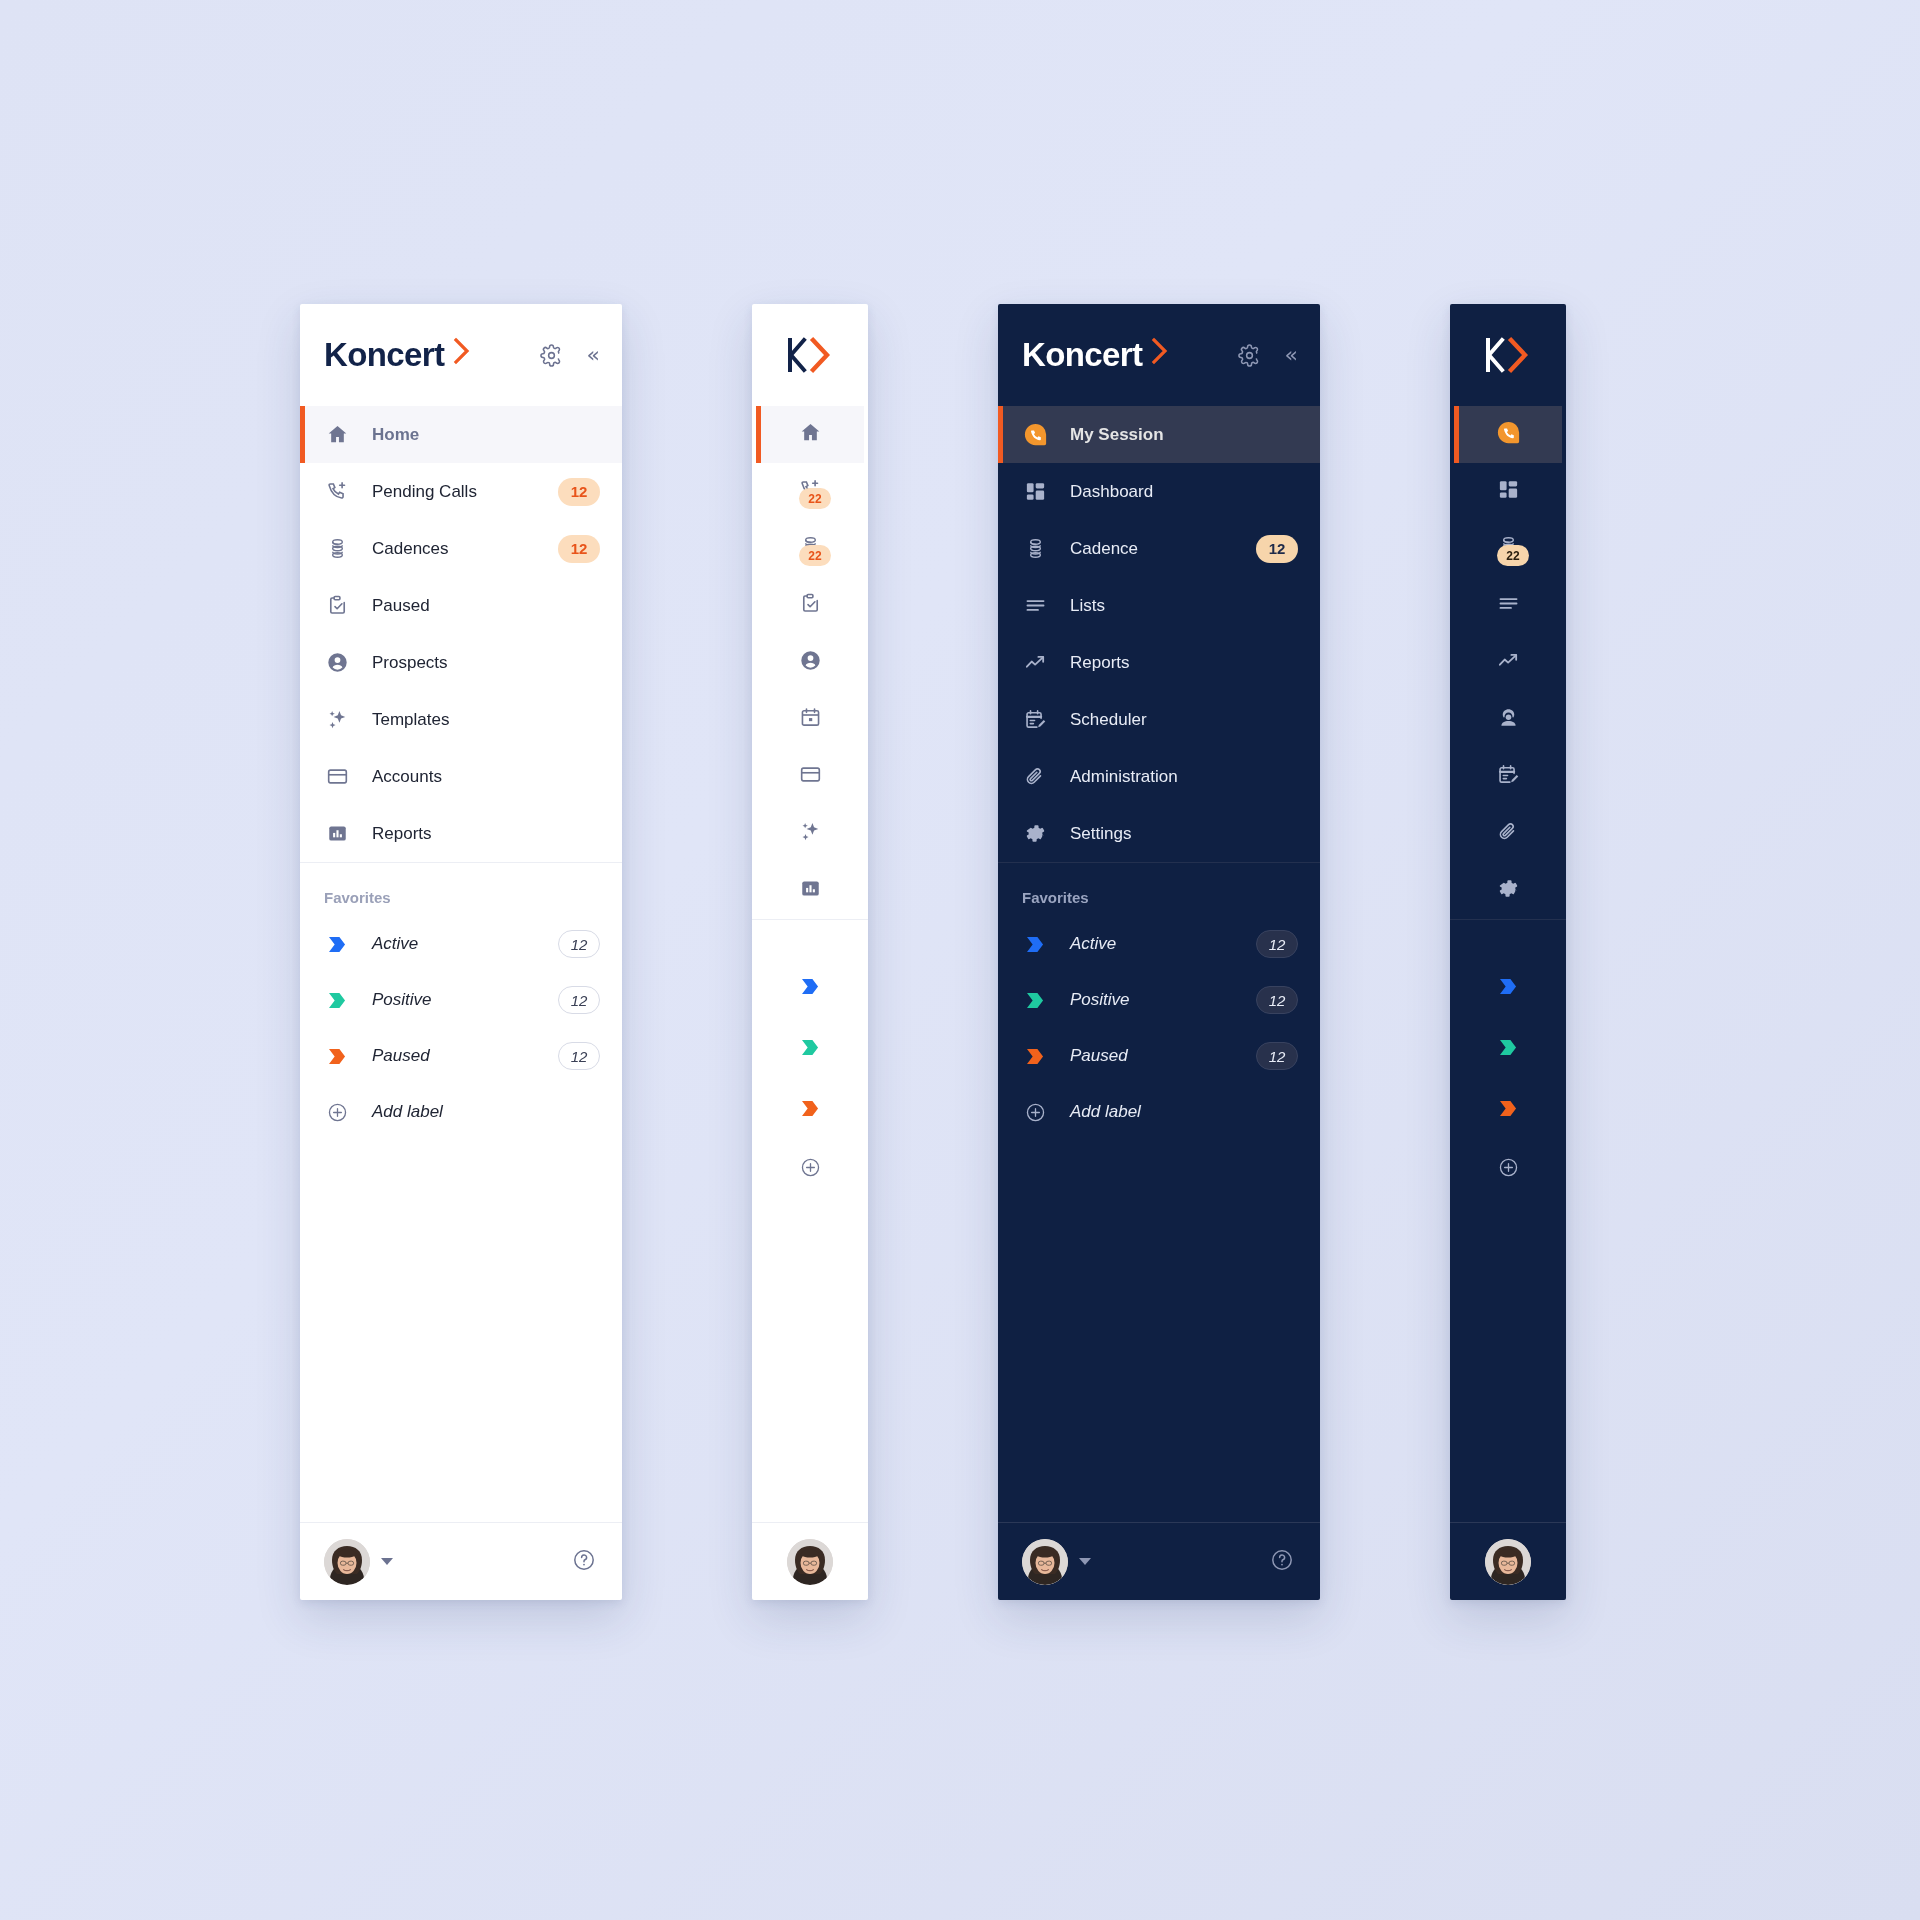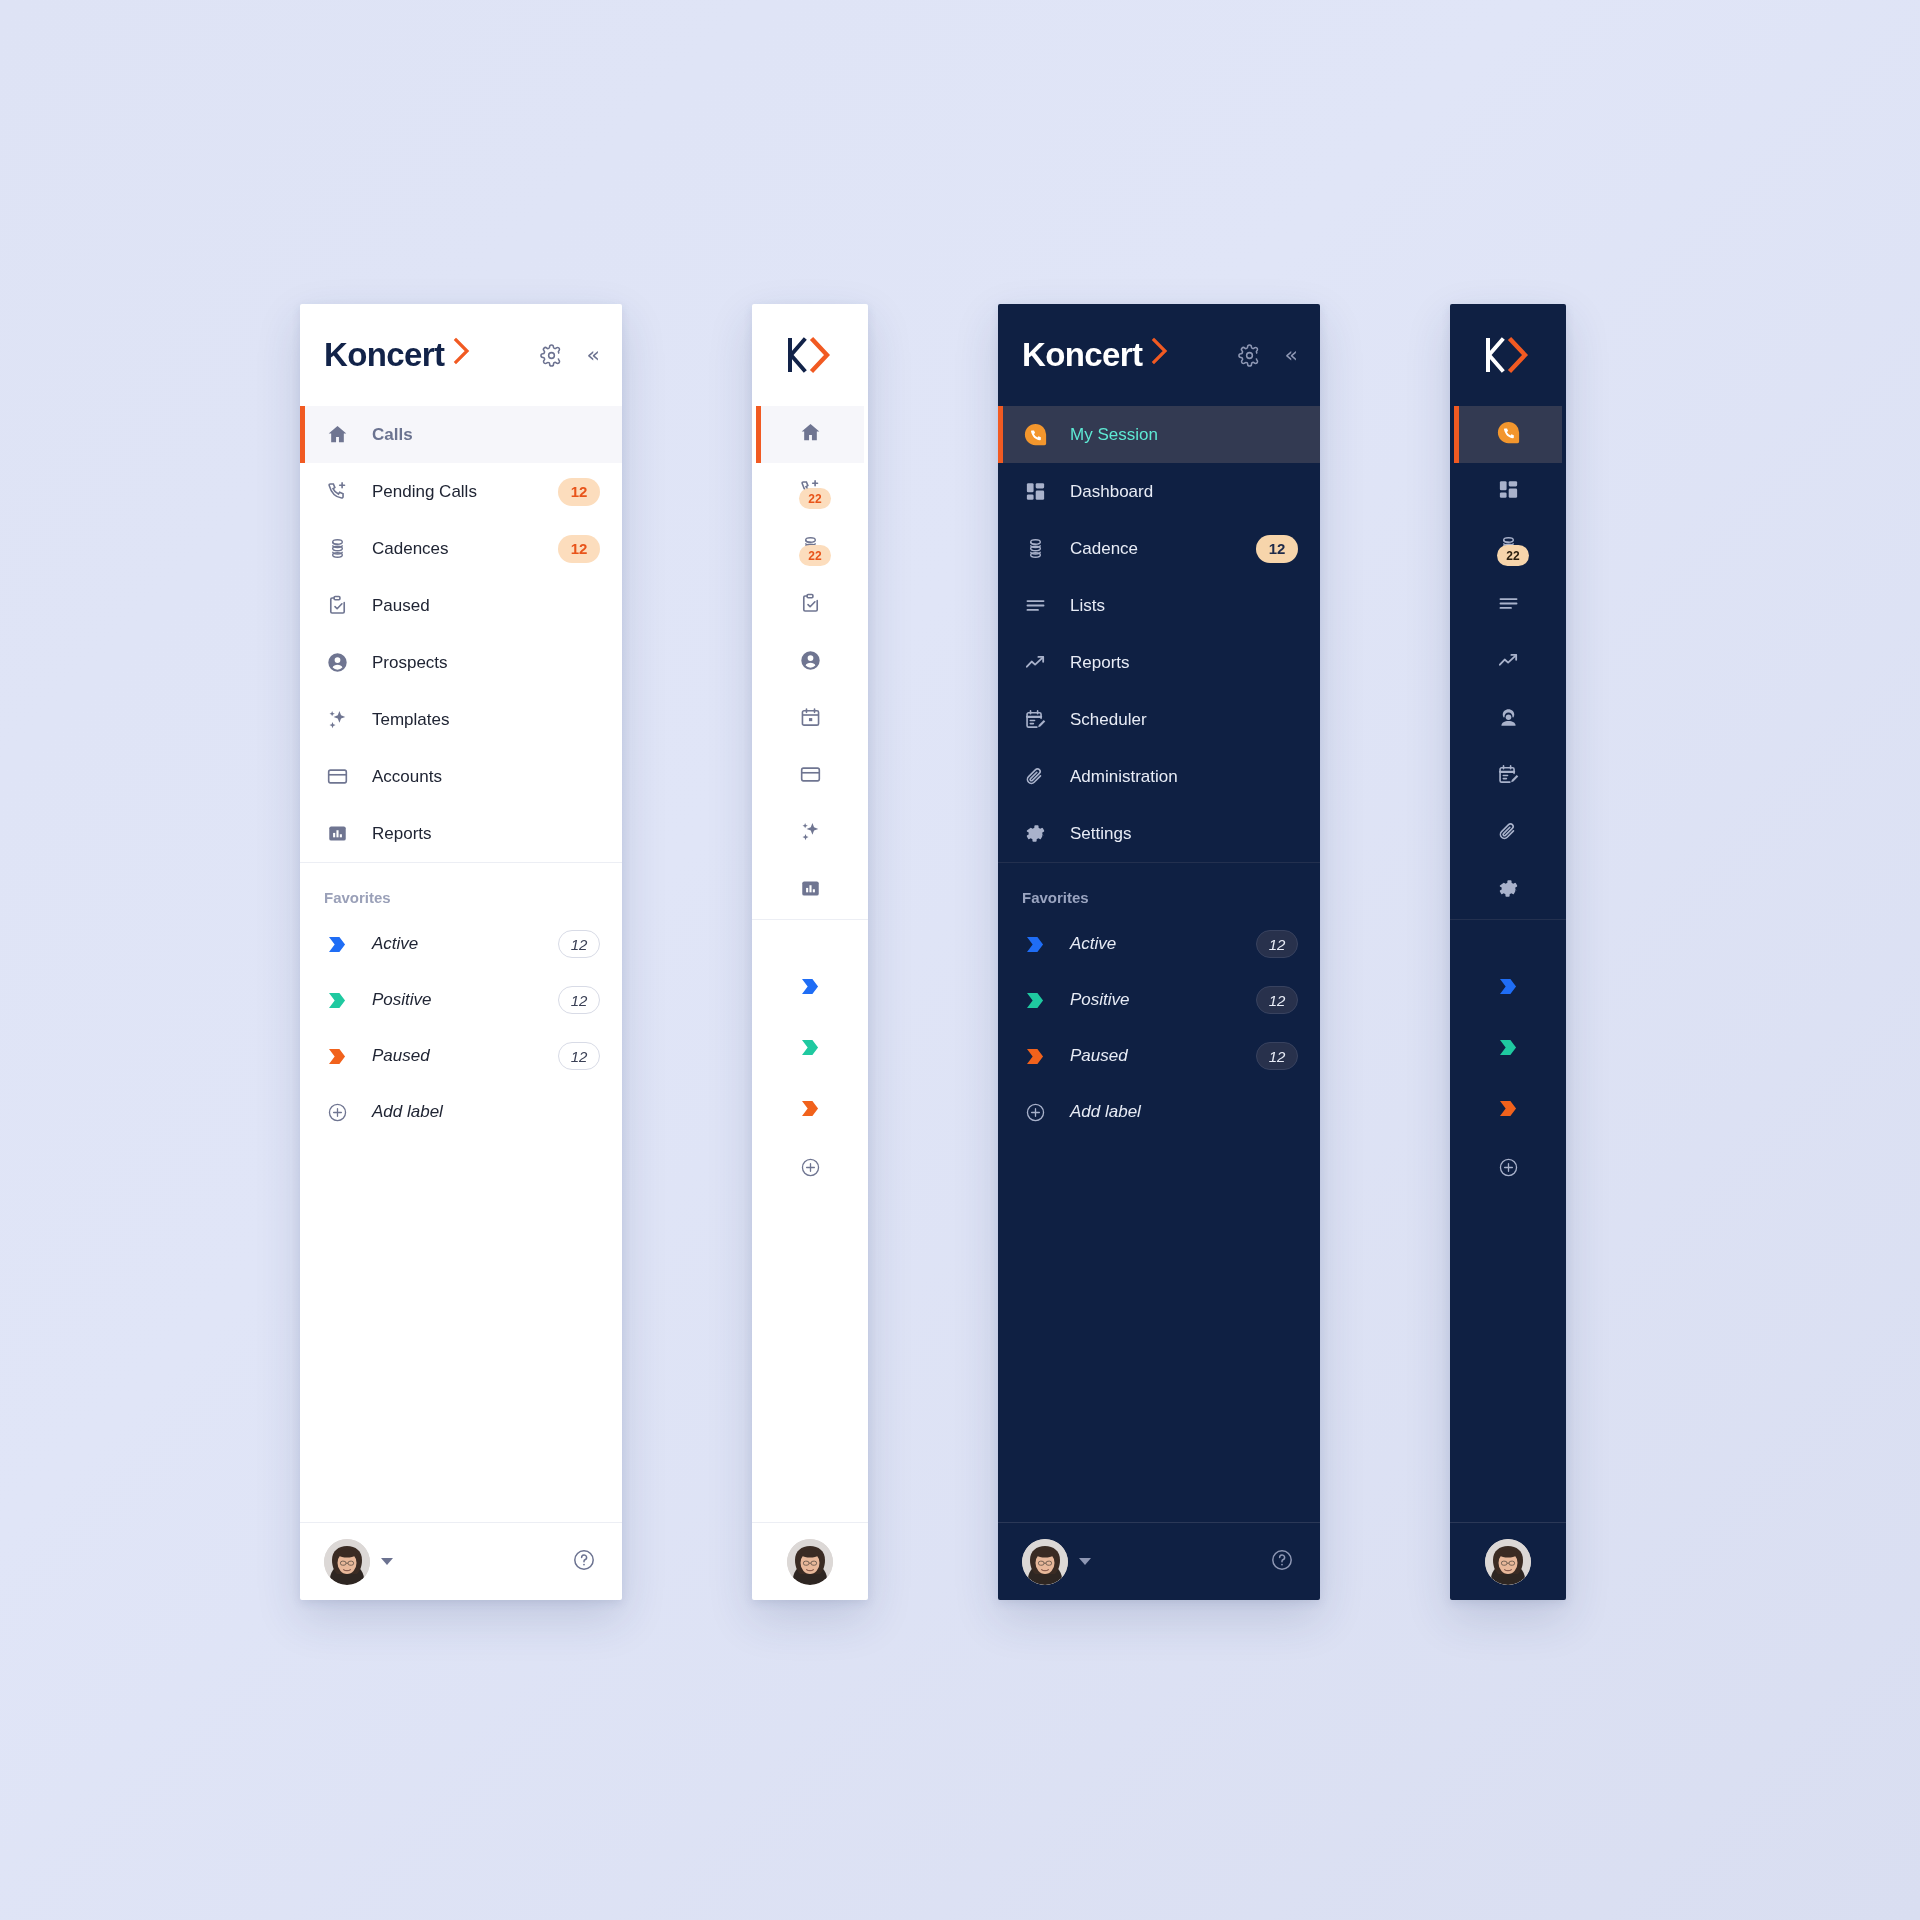--- a/index.html
+++ b/index.html
@@ -80,21 +80,21 @@
     width: 26px; height: 26px; flex: 0 0 26px;
     display: flex; align-items: center; justify-content: center;
     color: #6f7591;
     margin-right: 22px;
   }
   .panel.dark .nav-item .n-icon { color: #a9b2cb; }
   .nav-item .n-label { white-space: nowrap; }
   .nav-item.active { background: #f6f6fa; }
   .nav-item.active .n-label { color: #6b7390; font-weight: 700; }
   .panel.dark .nav-item.active { background: #333a52; }
-  .panel.dark .nav-item.active .n-label { color: #5eead4; font-weight: 400; }
+  .panel.dark .nav-item.active .n-label { color: #e5e5e5; font-weight: 700; }
   .nav-item.active::before {
     content: ""; position: absolute; left: 0; top: 0; bottom: 0;
     width: 5px; background: #f15a22;
   }
   .badge-spacer { margin-left: auto; }
 
   
   .badge-pill {
     min-width: 42px; height: 28px; padding: 0 11px;
     border-radius: 14px;
@@ -213,21 +213,21 @@
     </div>
 
     <div class="nav-main">
 
       <div class="nav-item active">
         <span class="n-icon">
           <svg width="23" height="23" viewBox="0 0 24 24" fill="currentColor">
               <path d="M12 3.2 2.8 11h2.6v9.2h5.1v-5.6h3v5.6h5.1V11h2.6z"></path>
             </svg>
         </span>
-        <span class="n-label">Calls</span>
+        <span class="n-label">Home</span>
       </div>
 
       <div class="nav-item">
         <span class="n-icon">
           <svg width="23" height="23" viewBox="0 0 24 24" fill="none" stroke="currentColor" stroke-width="1.7" stroke-linecap="round">
               <path d="M4.5 4.2h3.2l1.5 3.6-1.9 1.3a12 12 0 0 0 5.6 5.6l1.3-1.9 3.6 1.5v3.2c0 .8-.7 1.4-1.5 1.3C9.6 18 5.6 13.8 3.3 5.6c-.2-.8.4-1.4 1.2-1.4z"></path>
               <path d="M16.8 3v5M14.3 5.5h5"></path>
             </svg>
         </span>
         <span class="n-label">Pending Calls</span>

